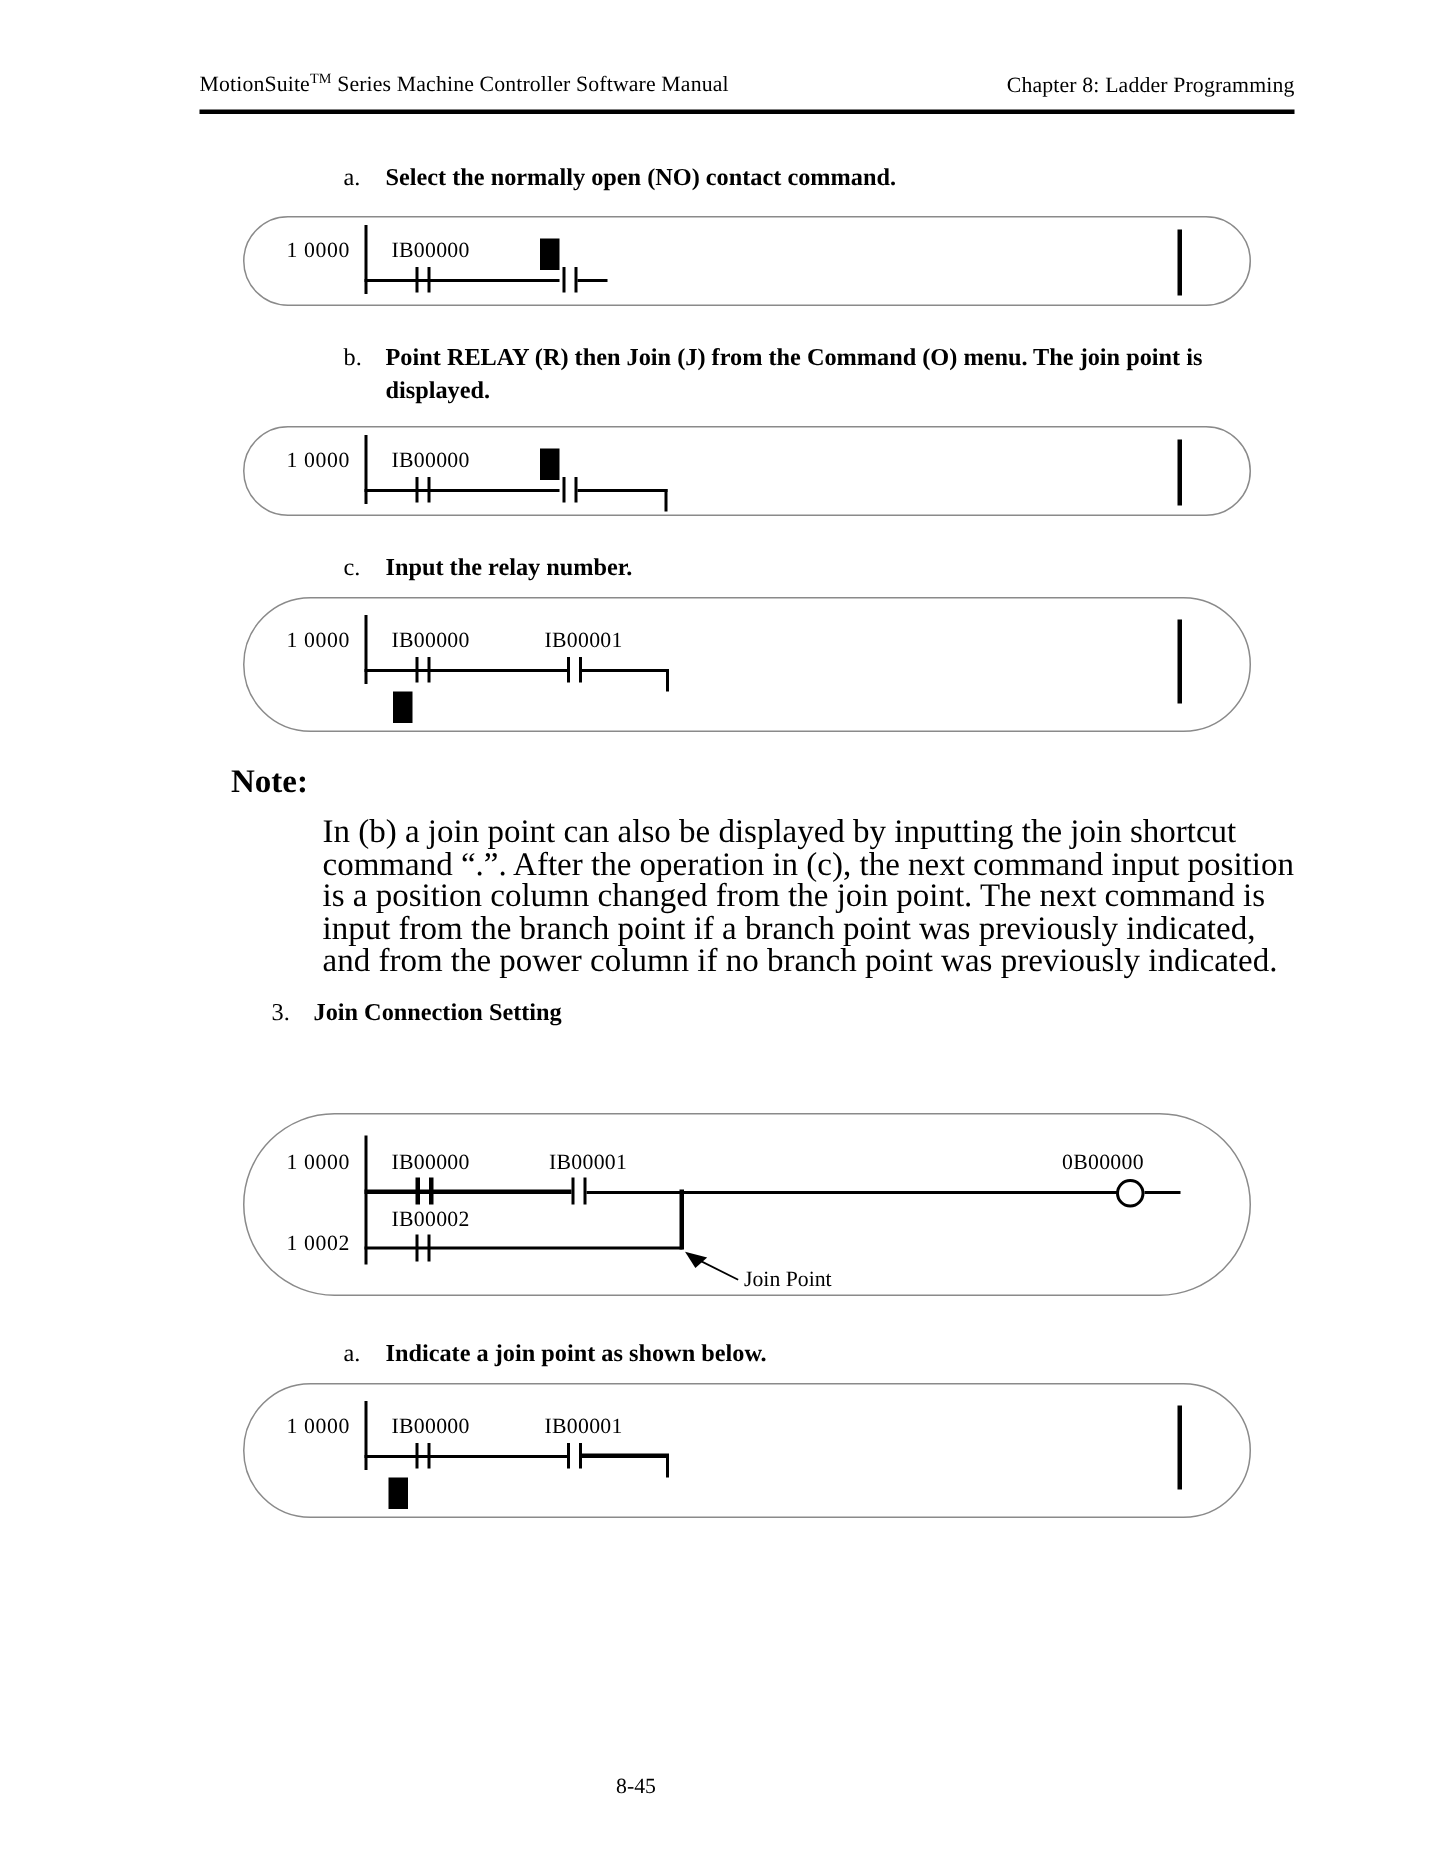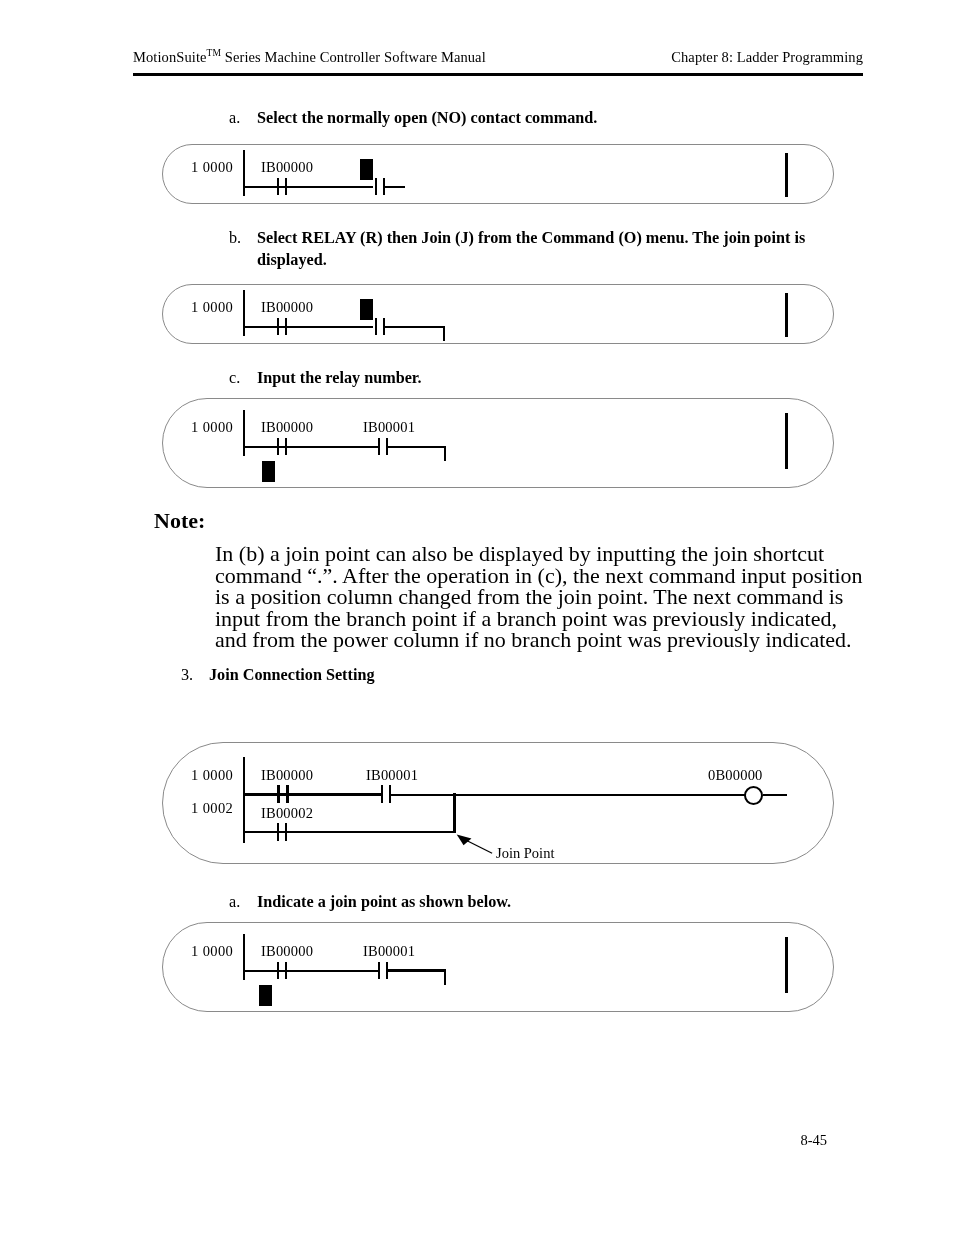--- a/index.html
+++ b/index.html
@@ -114,23 +114,23 @@
     border: 2px solid #000;
     border-radius: 50%;
     box-sizing: border-box;
     background: #fff;
   }
 
   
   .footer {
     position: absolute;
     left: 0;
-    top: 1132px;
+    top: 1183px;
     width: 806px;
-    text-align: right;
+    text-align: center;
     font-size: 14.5px;
   }
 </style>
 </head>
 <body>
 
 <div class="page">
 
   <div class="header">
     <div><span>MotionSuite</span><span class="sup">TM</span><span> Series Machine Controller Software Manual</span></div>
@@ -161,21 +161,21 @@
       <div class="vline" style="left:212px; top:33px; width:2px; height:17px;"></div>
       <div class="vline" style="left:220px; top:33px; width:2px; height:17px;"></div>
       <div class="hline" style="left:222px; top:41px; width:20px; height:2px;"></div>
 
       <div class="vline" style="left:622px; top:8px; width:3px; height:44px;"></div>
     </div>
   </div>
 
   <div class="listitem" style="left:208px; top:228px; width:638px;">
     <span class="marker">b.</span>
-    <span class="itemtext"><span>Select </span><b>RELAY (R)</b><span> then </span><b>Join (J)</b><span> from the </span><b>Command (O)</b><span> menu.  The join point is displayed.</span></span>
+    <span class="itemtext"><span>Point </span><b>RELAY (R)</b><span> then </span><b>Join (J)</b><span> from the </span><b>Command (O)</b><span> menu.  The join point is displayed.</span></span>
   </div>
 
   <div class="ladder-box" style="left:141px; top:284px; width:672px; height:60px;">
     <div class="lad">
       <div class="lad-label" style="left:28px; top:14px;">1  0000</div>
       <div class="vline" style="left:80px; top:5px; width:2px; height:46px;"></div>
       <div class="lad-name" style="left:98px; top:14px;">IB00000</div>
       <div class="hline" style="left:80px; top:41px; width:130px; height:2px;"></div>
       <div class="vline" style="left:114px; top:33px; width:2px; height:17px;"></div>
       <div class="vline" style="left:122px; top:33px; width:2px; height:17px;"></div>
@@ -236,21 +236,21 @@
       <div class="hline" style="left:80px; top:50px; width:138px; height:3px;"></div>
       <div class="vline" style="left:114px; top:42px; width:3px; height:18px;"></div>
       <div class="vline" style="left:123px; top:42px; width:3px; height:18px;"></div>
       <div class="vline" style="left:218px; top:42px; width:2px; height:18px;"></div>
       <div class="vline" style="left:226px; top:42px; width:2px; height:18px;"></div>
 
       <div class="hline" style="left:228px; top:51px; width:354px; height:2px;"></div>
       <div class="hline" style="left:600px; top:51px; width:24px; height:2px;"></div>
       <div class="coil" style="left:581px; top:43px; width:19px; height:19px;"></div>
 
-      <div class="lad-label" style="left:28px; top:57px;font-family:Liberation Serif, serif;">1  0002</div>
+      <div class="lad-label" style="left:28px; top:78px;font-family:Liberation Serif, serif;">1  0002</div>
       <div class="lad-name" style="left:98px; top:62px;">IB00002</div>
       <div class="hline" style="left:80px; top:88px; width:212px; height:2px;"></div>
       <div class="vline" style="left:114px; top:80px; width:2px; height:18px;"></div>
       <div class="vline" style="left:122px; top:80px; width:2px; height:18px;"></div>
 
       <div class="vline" style="left:290px; top:50px; width:3px; height:40px;"></div>
 
       <svg class="lad" viewBox="0 0 672 122" width="672" height="122" style="pointer-events:none;">
         <line x1="330" y1="112" x2="300" y2="97" stroke="#000" stroke-width="1.2"></line>
         <polygon points="294,93 309,97 301,104" fill="#000"></polygon>

